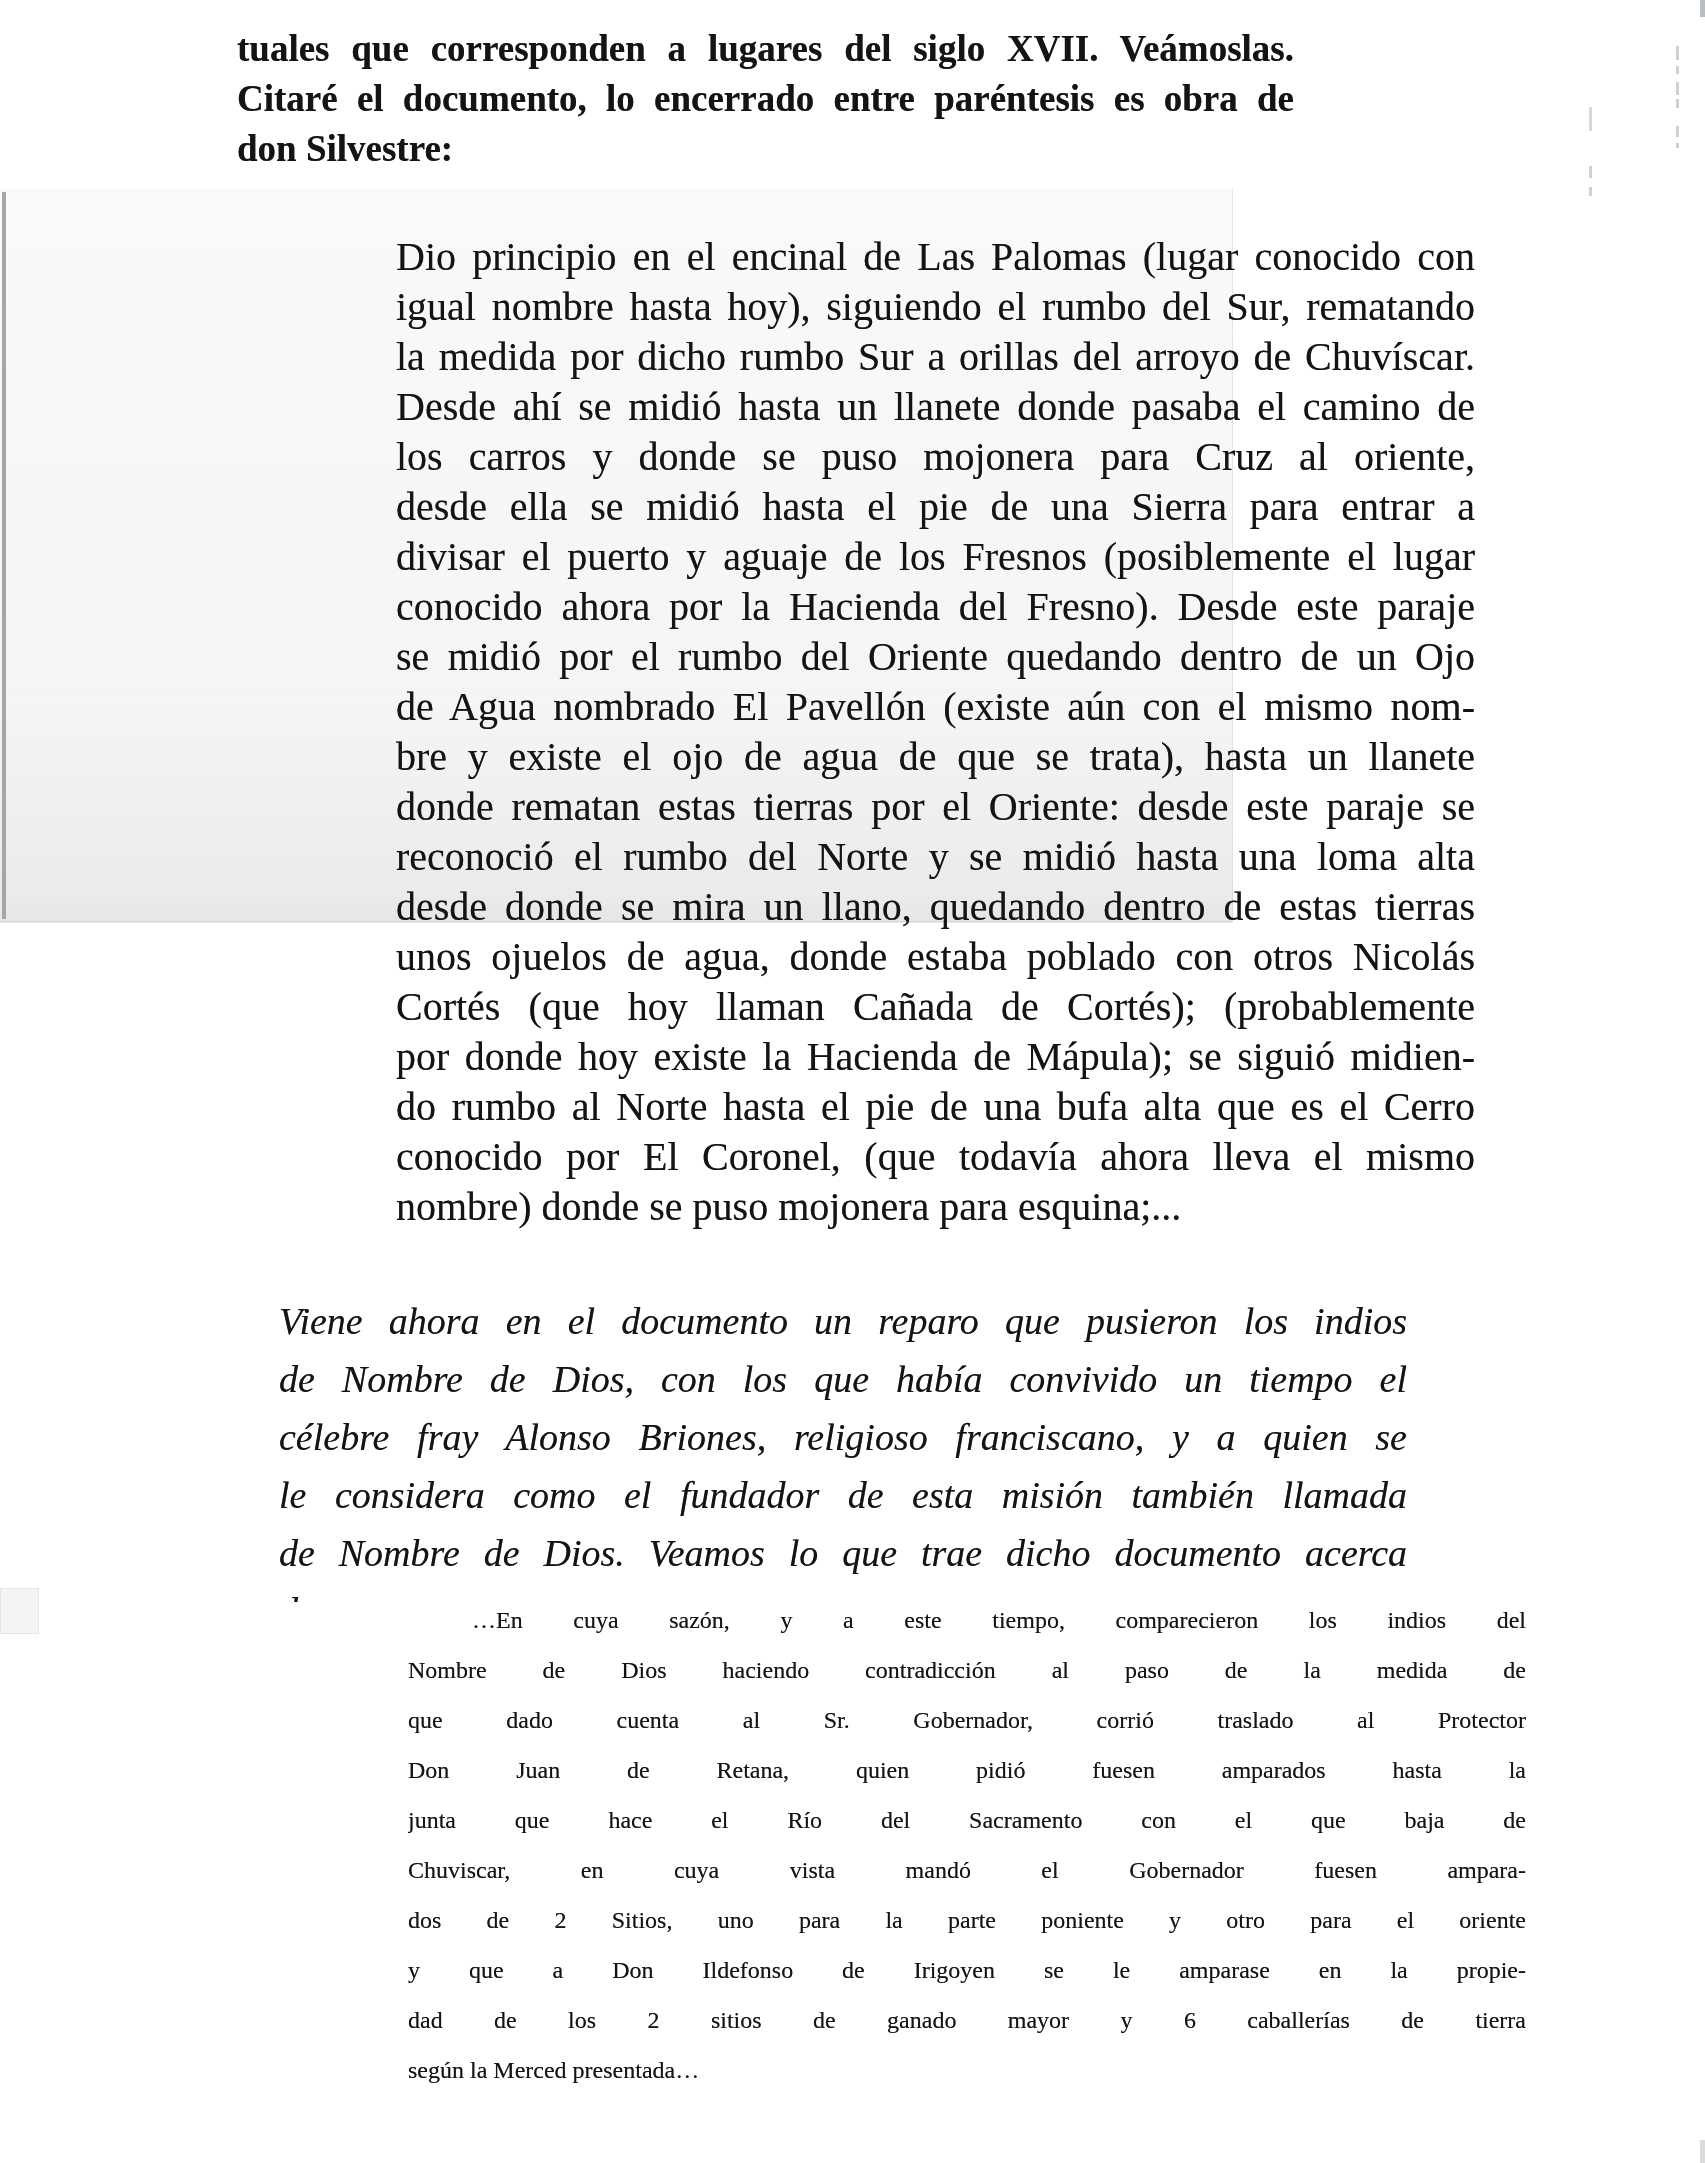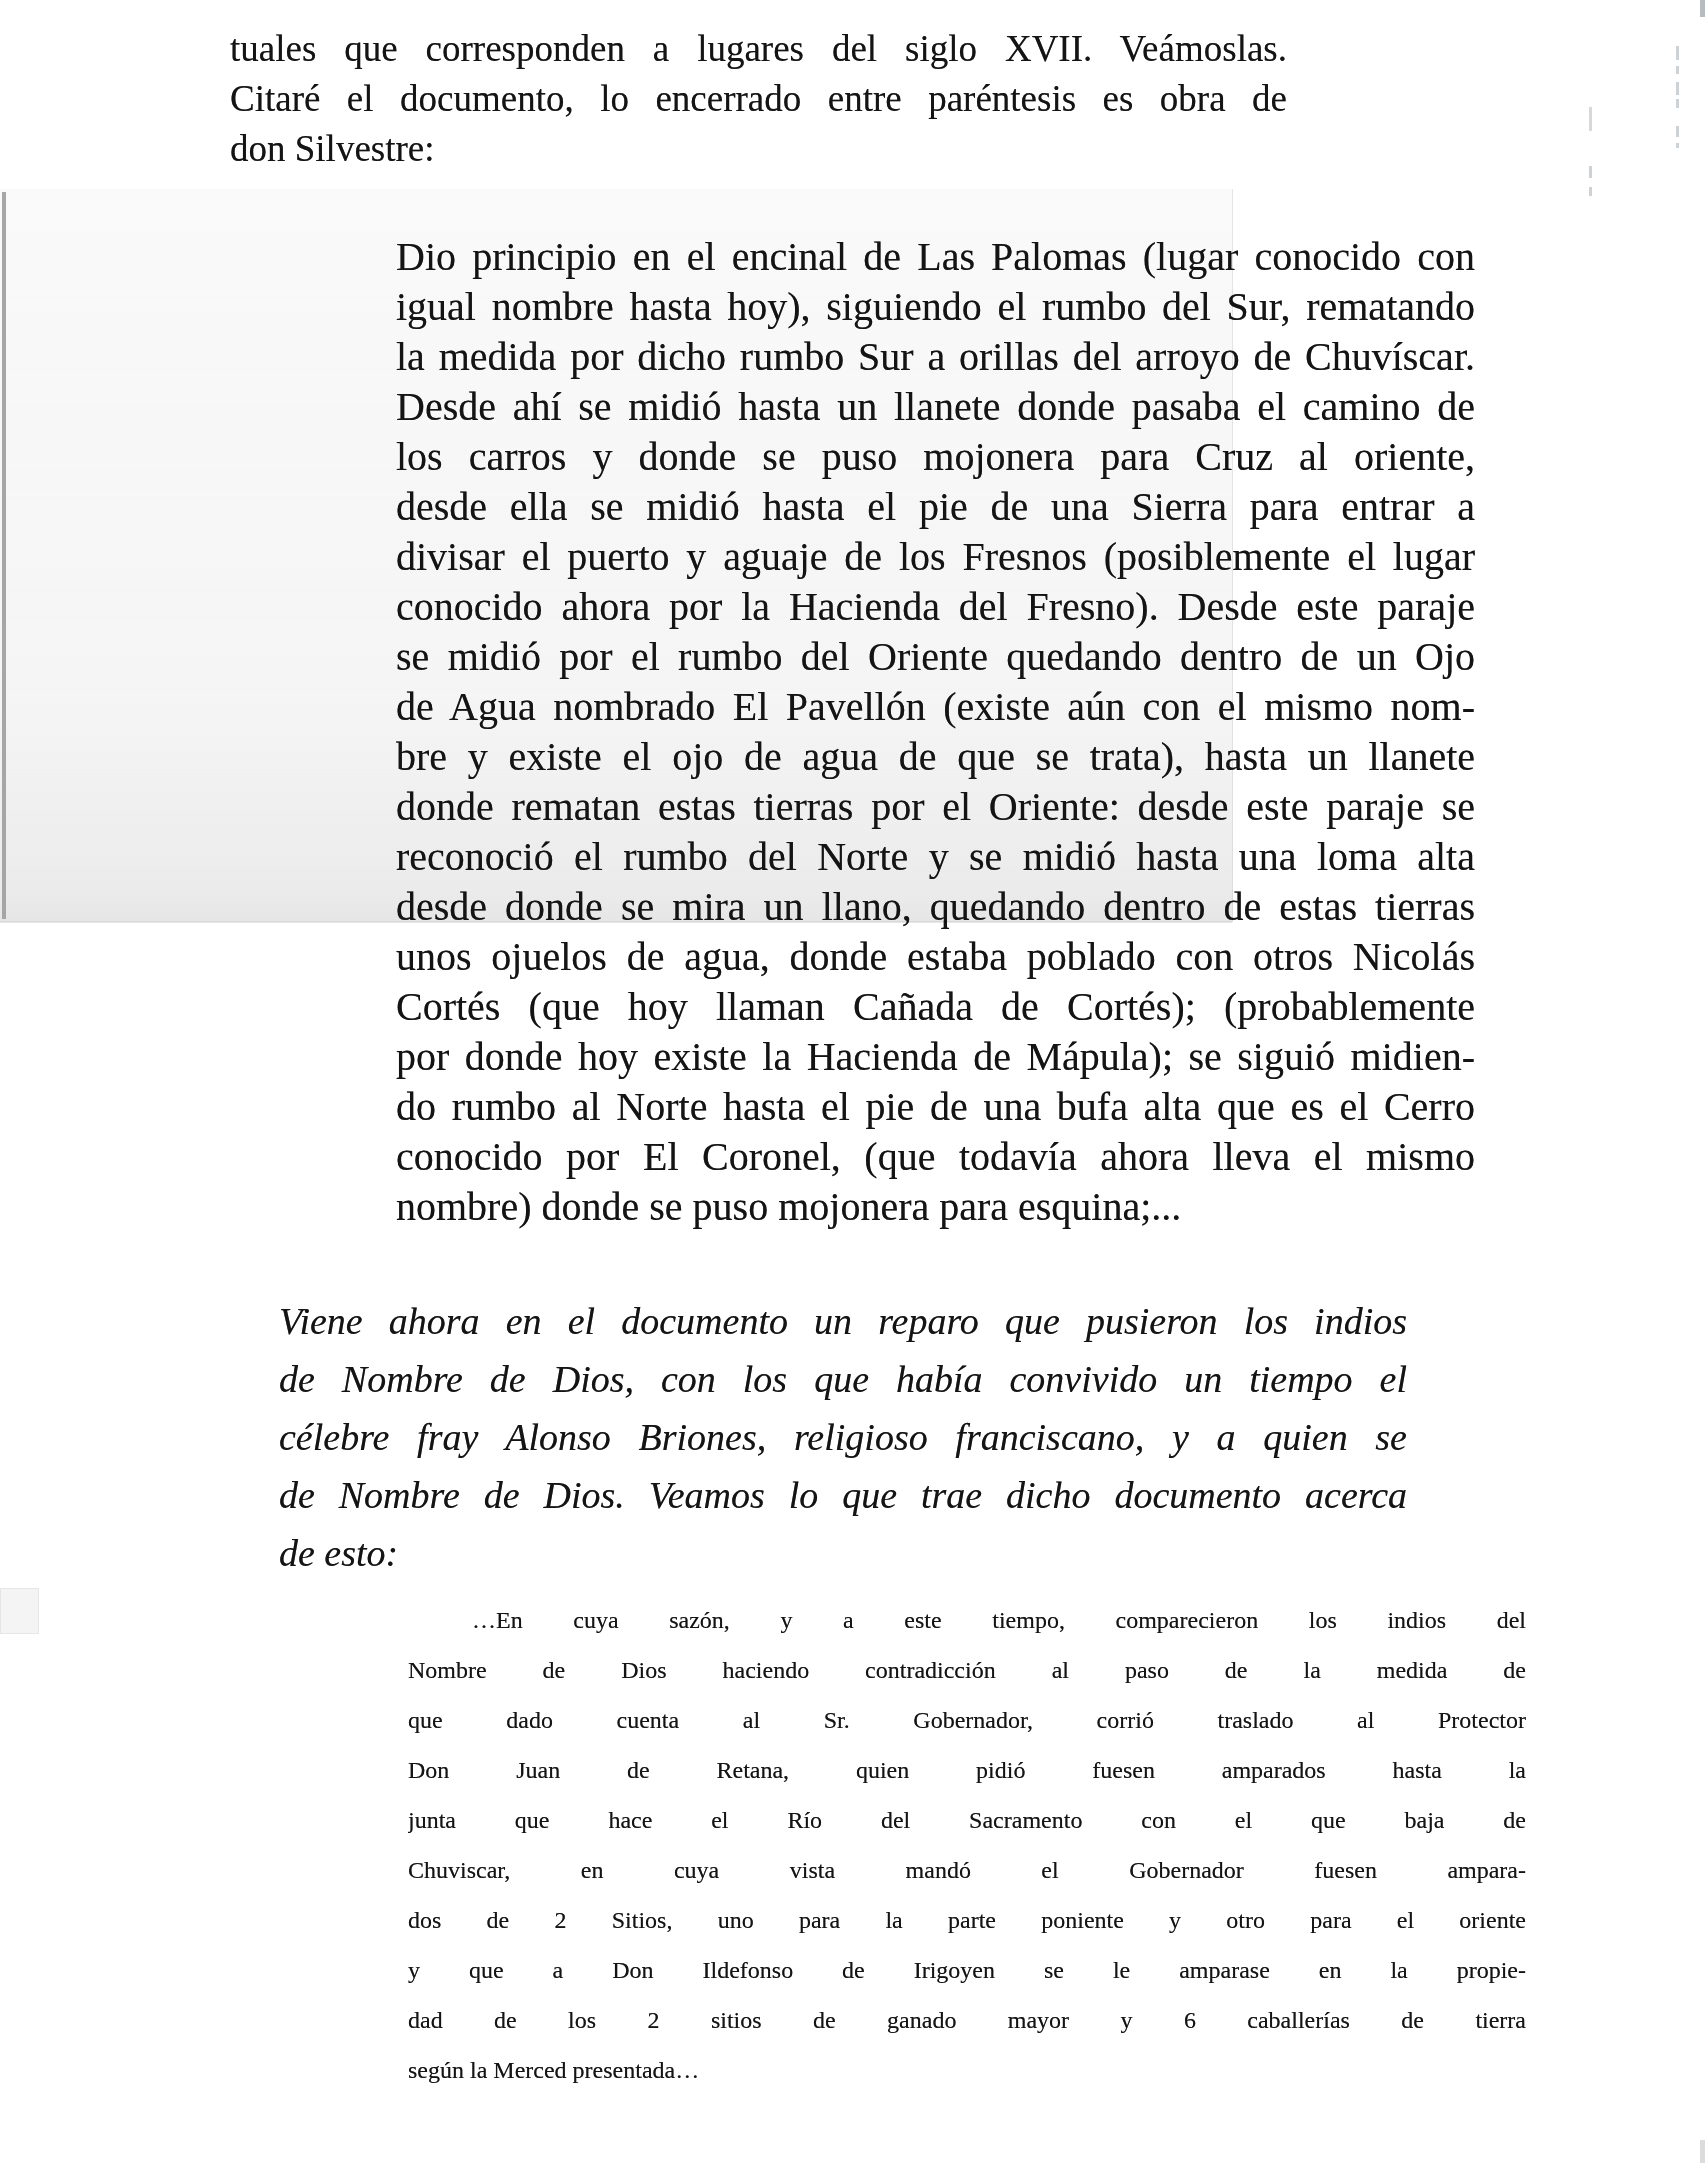--- a/index.html
+++ b/index.html
@@ -14,21 +14,21 @@
   .ln{
     display:block;
     white-space:normal;
     overflow:hidden;
     text-shadow:0 0 0.5px rgba(10,10,10,.55);
   }
   .j{text-align:justify;text-align-last:justify;}
   .last{text-align:left;text-align-last:left;}
 
   
-  #p1{position:absolute;left:230px;top:24px;width:1057px;}
+  #p1{position:absolute;left:237px;top:24px;width:1057px;font-weight:bold;}
   #p1 .ln{font-size:37px;line-height:50px;height:50px;}
 
   #q1{position:absolute;left:396px;top:232px;width:1079px;}
   #q1 .ln{font-size:40px;line-height:50px;height:50px;}
 
   #p2{position:absolute;left:279px;top:1292px;width:1128px;height:310px;overflow:hidden;}
   #p2 .ln{font-size:38px;line-height:58px;height:58px;font-style:italic;}
 
   #q2{position:absolute;left:408px;top:1595px;width:1118px;}
   #q2 .ln{font-size:24px;line-height:50px;height:50px;}
@@ -107,20 +107,21 @@
     <div class="ln j">por donde hoy existe la Hacienda de Mápula); se siguió midien-</div>
     <div class="ln j">do rumbo al Norte hasta el pie de una bufa alta que es el Cerro</div>
     <div class="ln j">conocido por El Coronel, (que todavía ahora lleva el mismo</div>
     <div class="ln last">nombre) donde se puso mojonera para esquina;...</div>
   </div>
 
   <div id="p2">
     <div class="ln j">Viene ahora en el documento un reparo que pusieron los indios</div>
     <div class="ln j">de Nombre de Dios, con los que había convivido un tiempo el</div>
     <div class="ln j">célebre fray Alonso Briones, religioso franciscano, y a quien se</div>
+    <div class="ln j">le considera como el fundador de esta misión también llamada</div>
     <div class="ln j">de Nombre de Dios. Veamos lo que trae dicho documento acerca</div>
     <div class="ln last">de esto:</div>
   </div>
 
   <div id="q2">
     <div class="ln j">…En cuya sazón, y a este tiempo, comparecieron los indios del</div>
     <div class="ln j">Nombre de Dios haciendo contradicción al paso de la medida de</div>
     <div class="ln j">que dado cuenta al Sr. Gobernador, corrió traslado al Protector</div>
     <div class="ln j">Don Juan de Retana, quien pidió fuesen amparados hasta la</div>
     <div class="ln j">junta que hace el Río del Sacramento con el que baja de</div>

